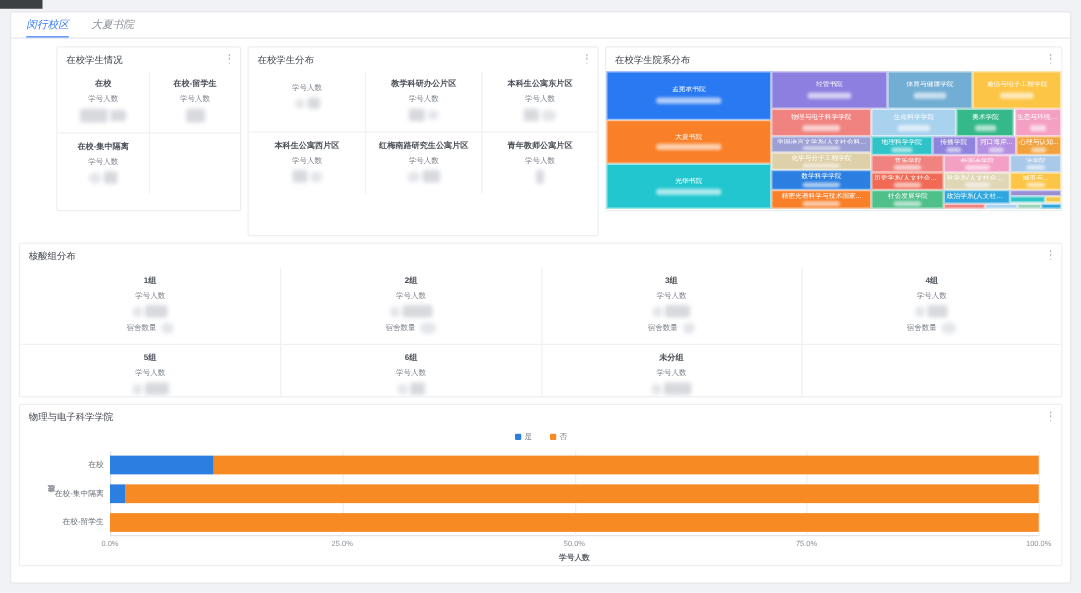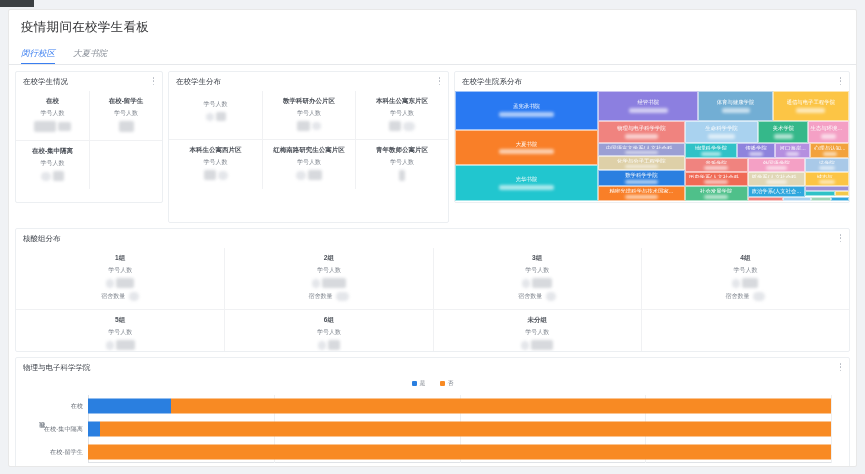--- a/index.html
+++ b/index.html
@@ -29,21 +29,21 @@
     display: flex; gap: 18px; padding: 0 12px;
     border-bottom: 1px solid #e6e8eb; height: 21px; align-items: flex-end;
   }
   .tab {
     font-size: 8.5px; color: #8a9099; padding-bottom: 3px;
     border-bottom: 1.5px solid transparent; cursor: pointer; white-space: nowrap; font-style: italic;
   }
   .tab.active { color: #3a7ef0; border-bottom-color: #3a7ef0; }
 
   .board { padding: 6px; display: flex; flex-direction: column; gap: 5px; }
-  .row { display: flex; gap: 5px; }
+  .row { display: flex; gap: 5px; margin-left: 30px; }
 
   .panel {
     background: #fff; border: 1px solid #eceff2; border-radius: 2px;
     position: relative; overflow: hidden;
   }
   .panel-title {
     font-size: 7.5px; color: #3a3f47; padding: 5px 7px 4px 7px;
     white-space: nowrap;
   }
   .kebab {
@@ -104,21 +104,20 @@
     writing-mode: vertical-rl; font-size: 6px; color: #8b9199; white-space: nowrap;
   }
 </style>
 </head>
 <body>
 
 <div class="browser-nub"></div>
 
 <div class="app">
 
-  <div class="app-title">疫情期间在校学生看板</div>
 
   <div class="tabbar">
     <div class="tab active">闵行校区</div>
     <div class="tab">大夏书院</div>
   </div>
 
   <div class="board">
 
     <div class="row">
 

